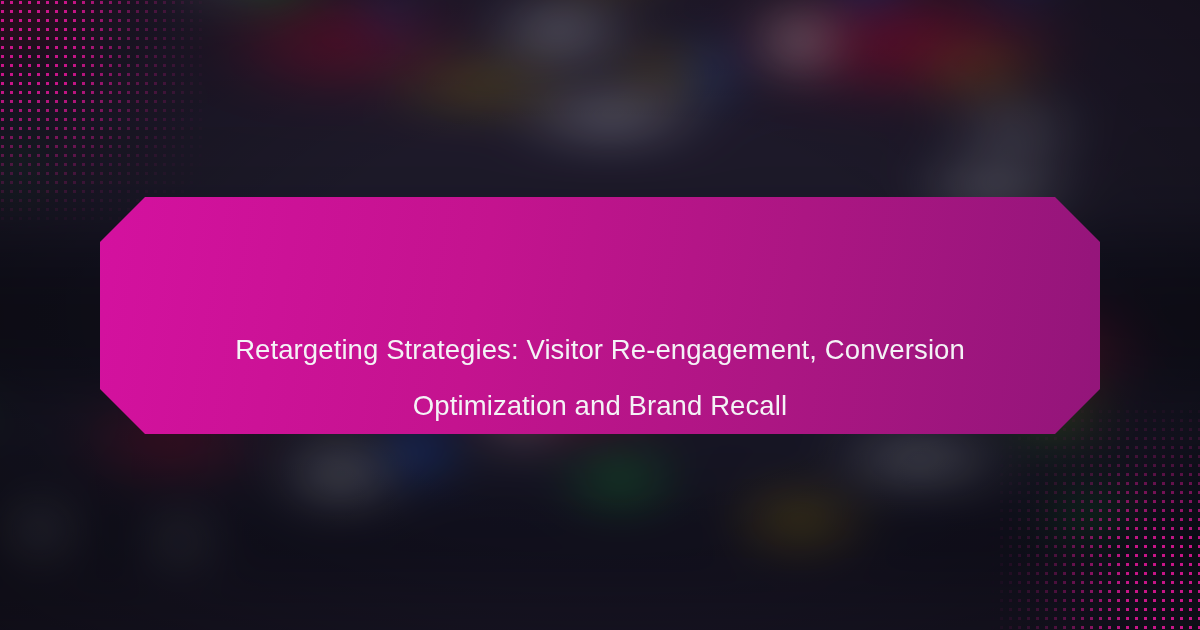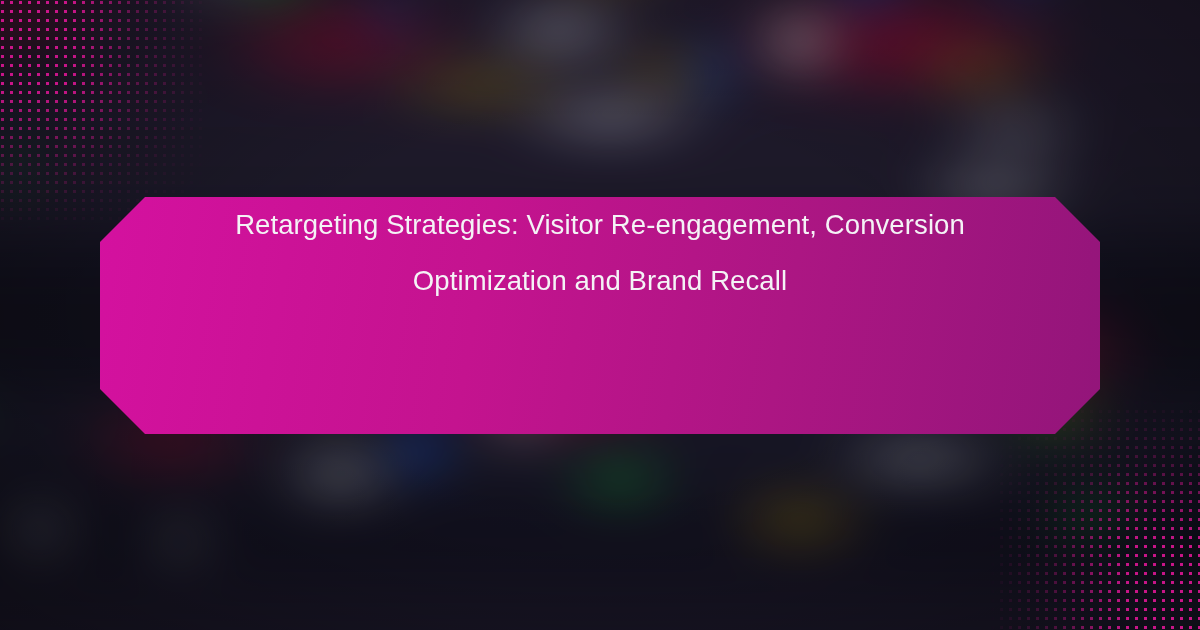--- a/index.html
+++ b/index.html
@@ -121,21 +121,21 @@
   .banner {
     position: absolute;
     left: 100px; top: 197px;
     width: 1000px; height: 237px;
     background: linear-gradient(100deg, #d4119f 0%, #c4138f 38%, #ac1683 68%, #93157a 100%);
     clip-path: polygon(
       45px 0, calc(100% - 45px) 0, 100% 45px,
       100% calc(100% - 45px), calc(100% - 45px) 100%,
       45px 100%, 0 calc(100% - 45px), 0 45px);
     display: flex;
-    align-items: flex-start;
+    align-items: flex-end;
     justify-content: center;
   }
   .banner-title {
     width: 790px;
     text-align: center;
     color: #f4f3f6;
     font-size: 27.5px;
     font-weight: 400;
     line-height: 56px;
     letter-spacing: 0.1px;

